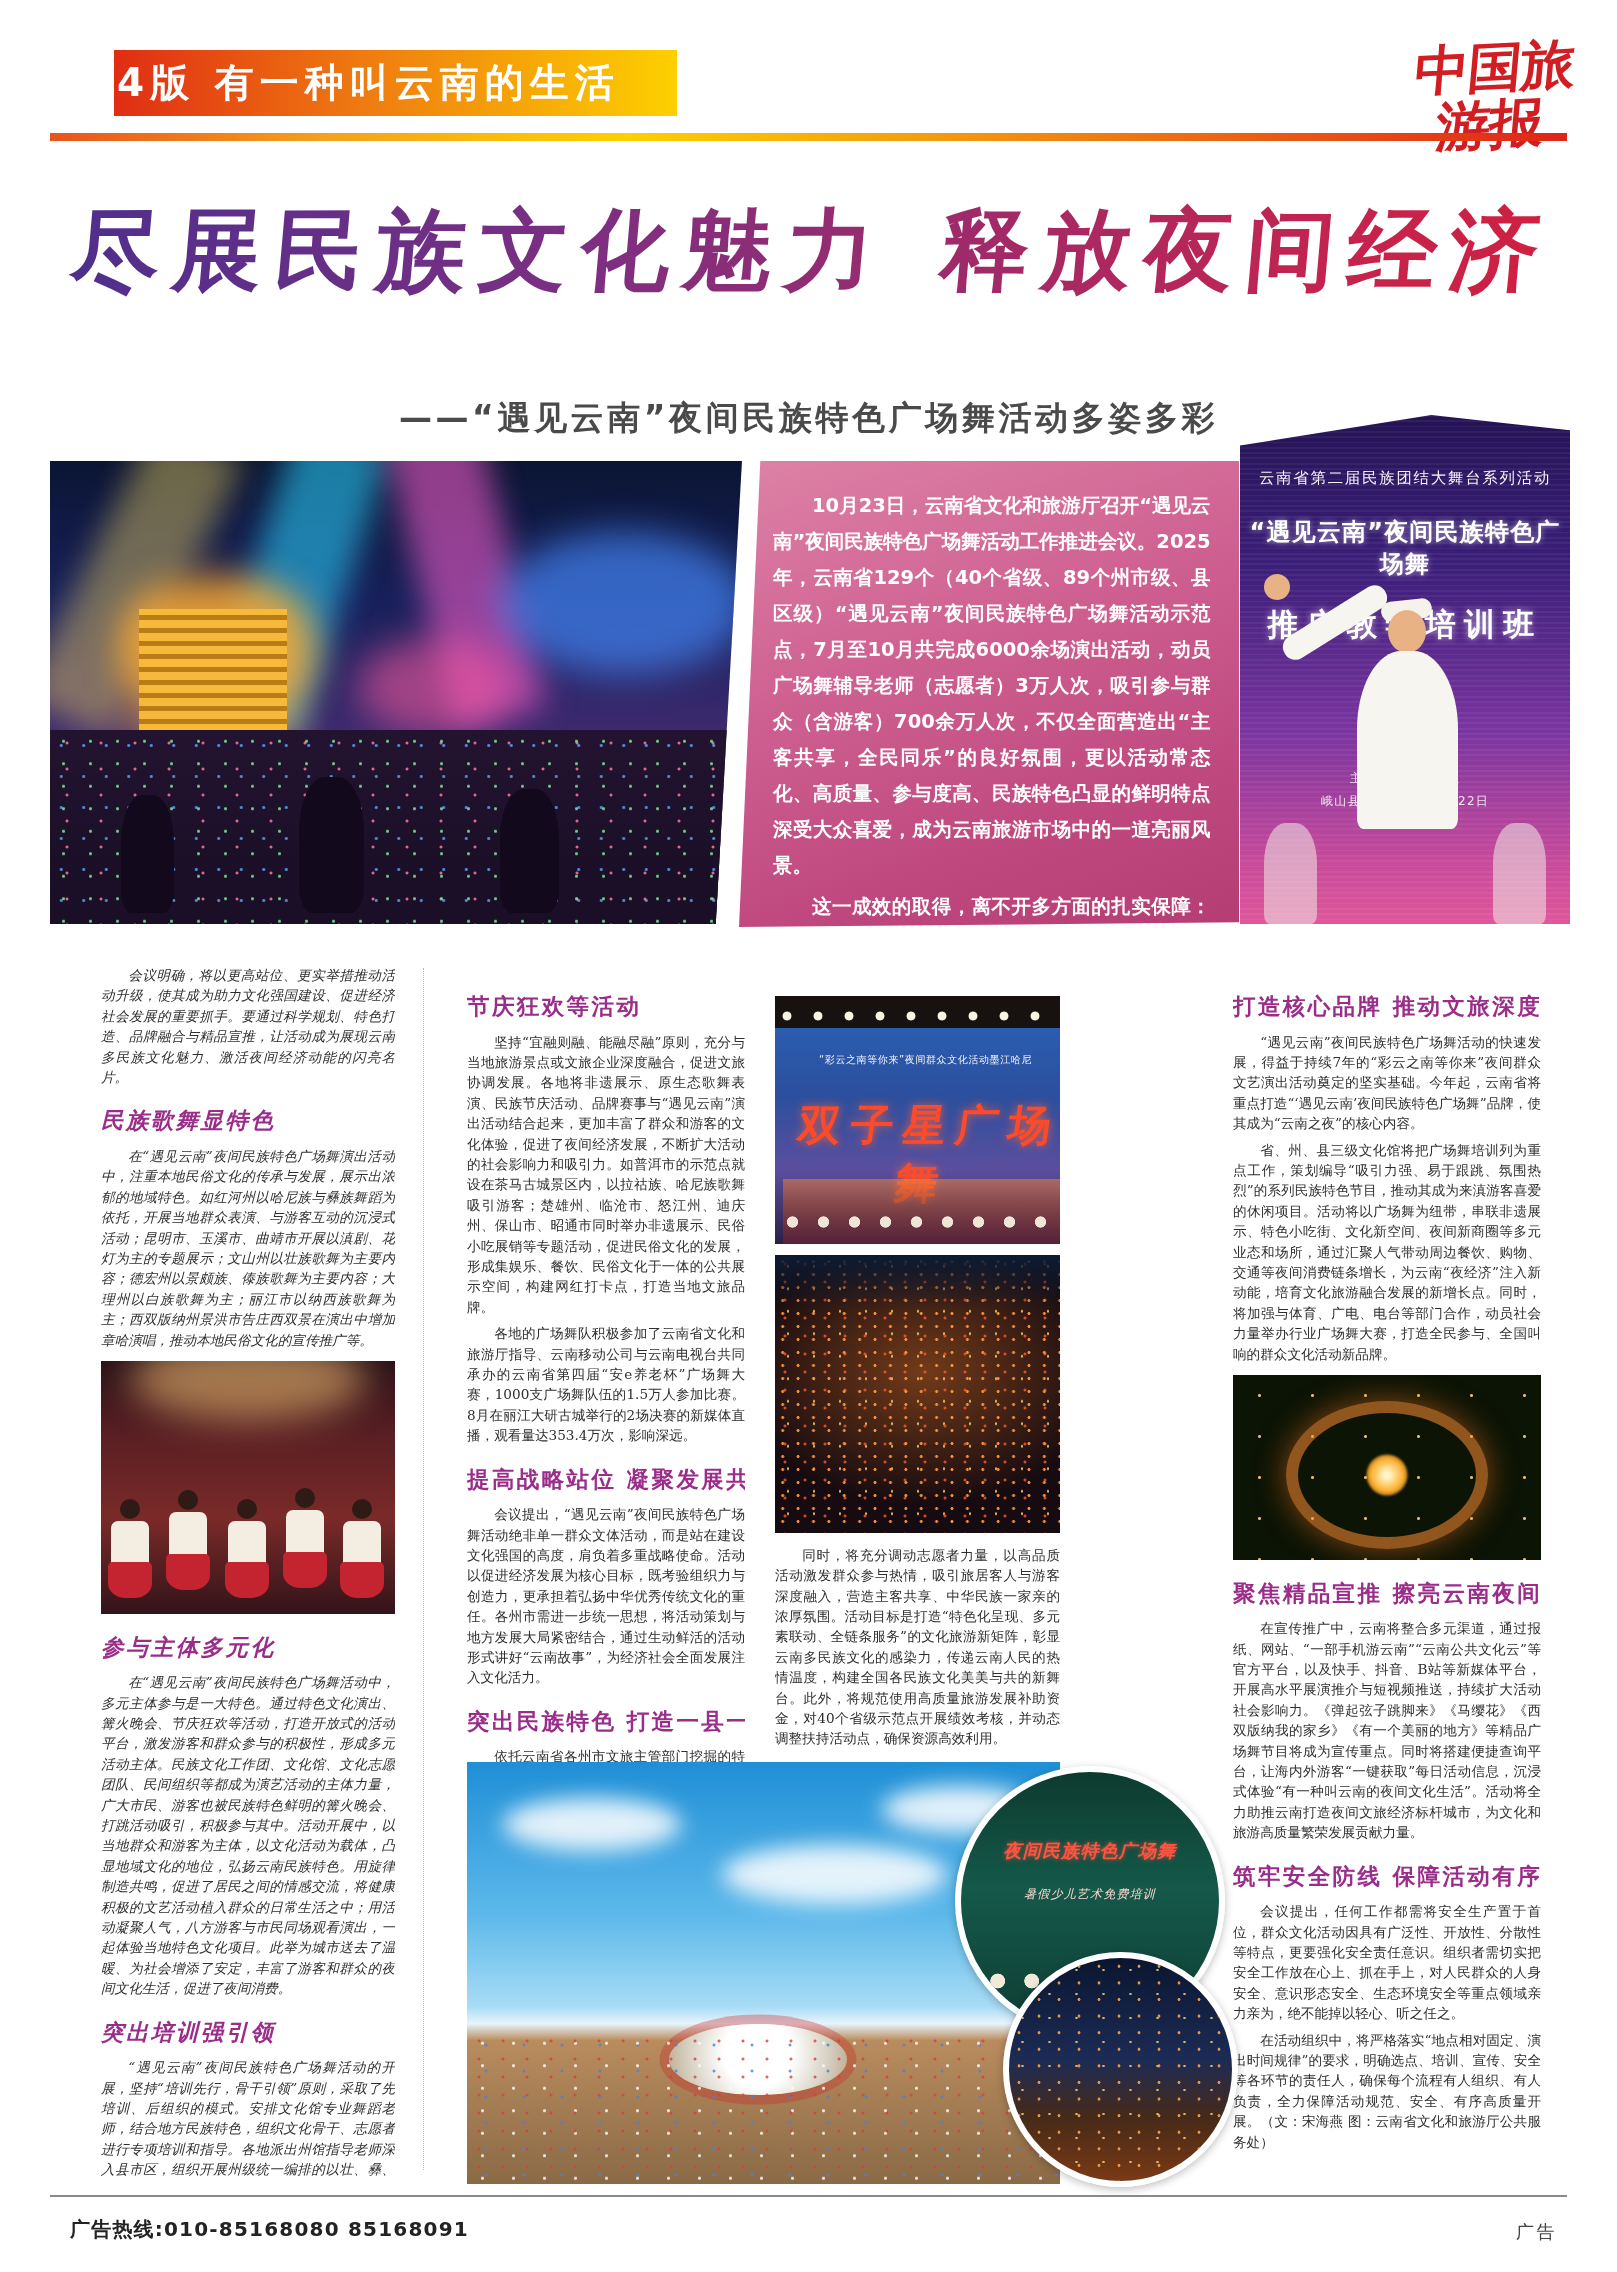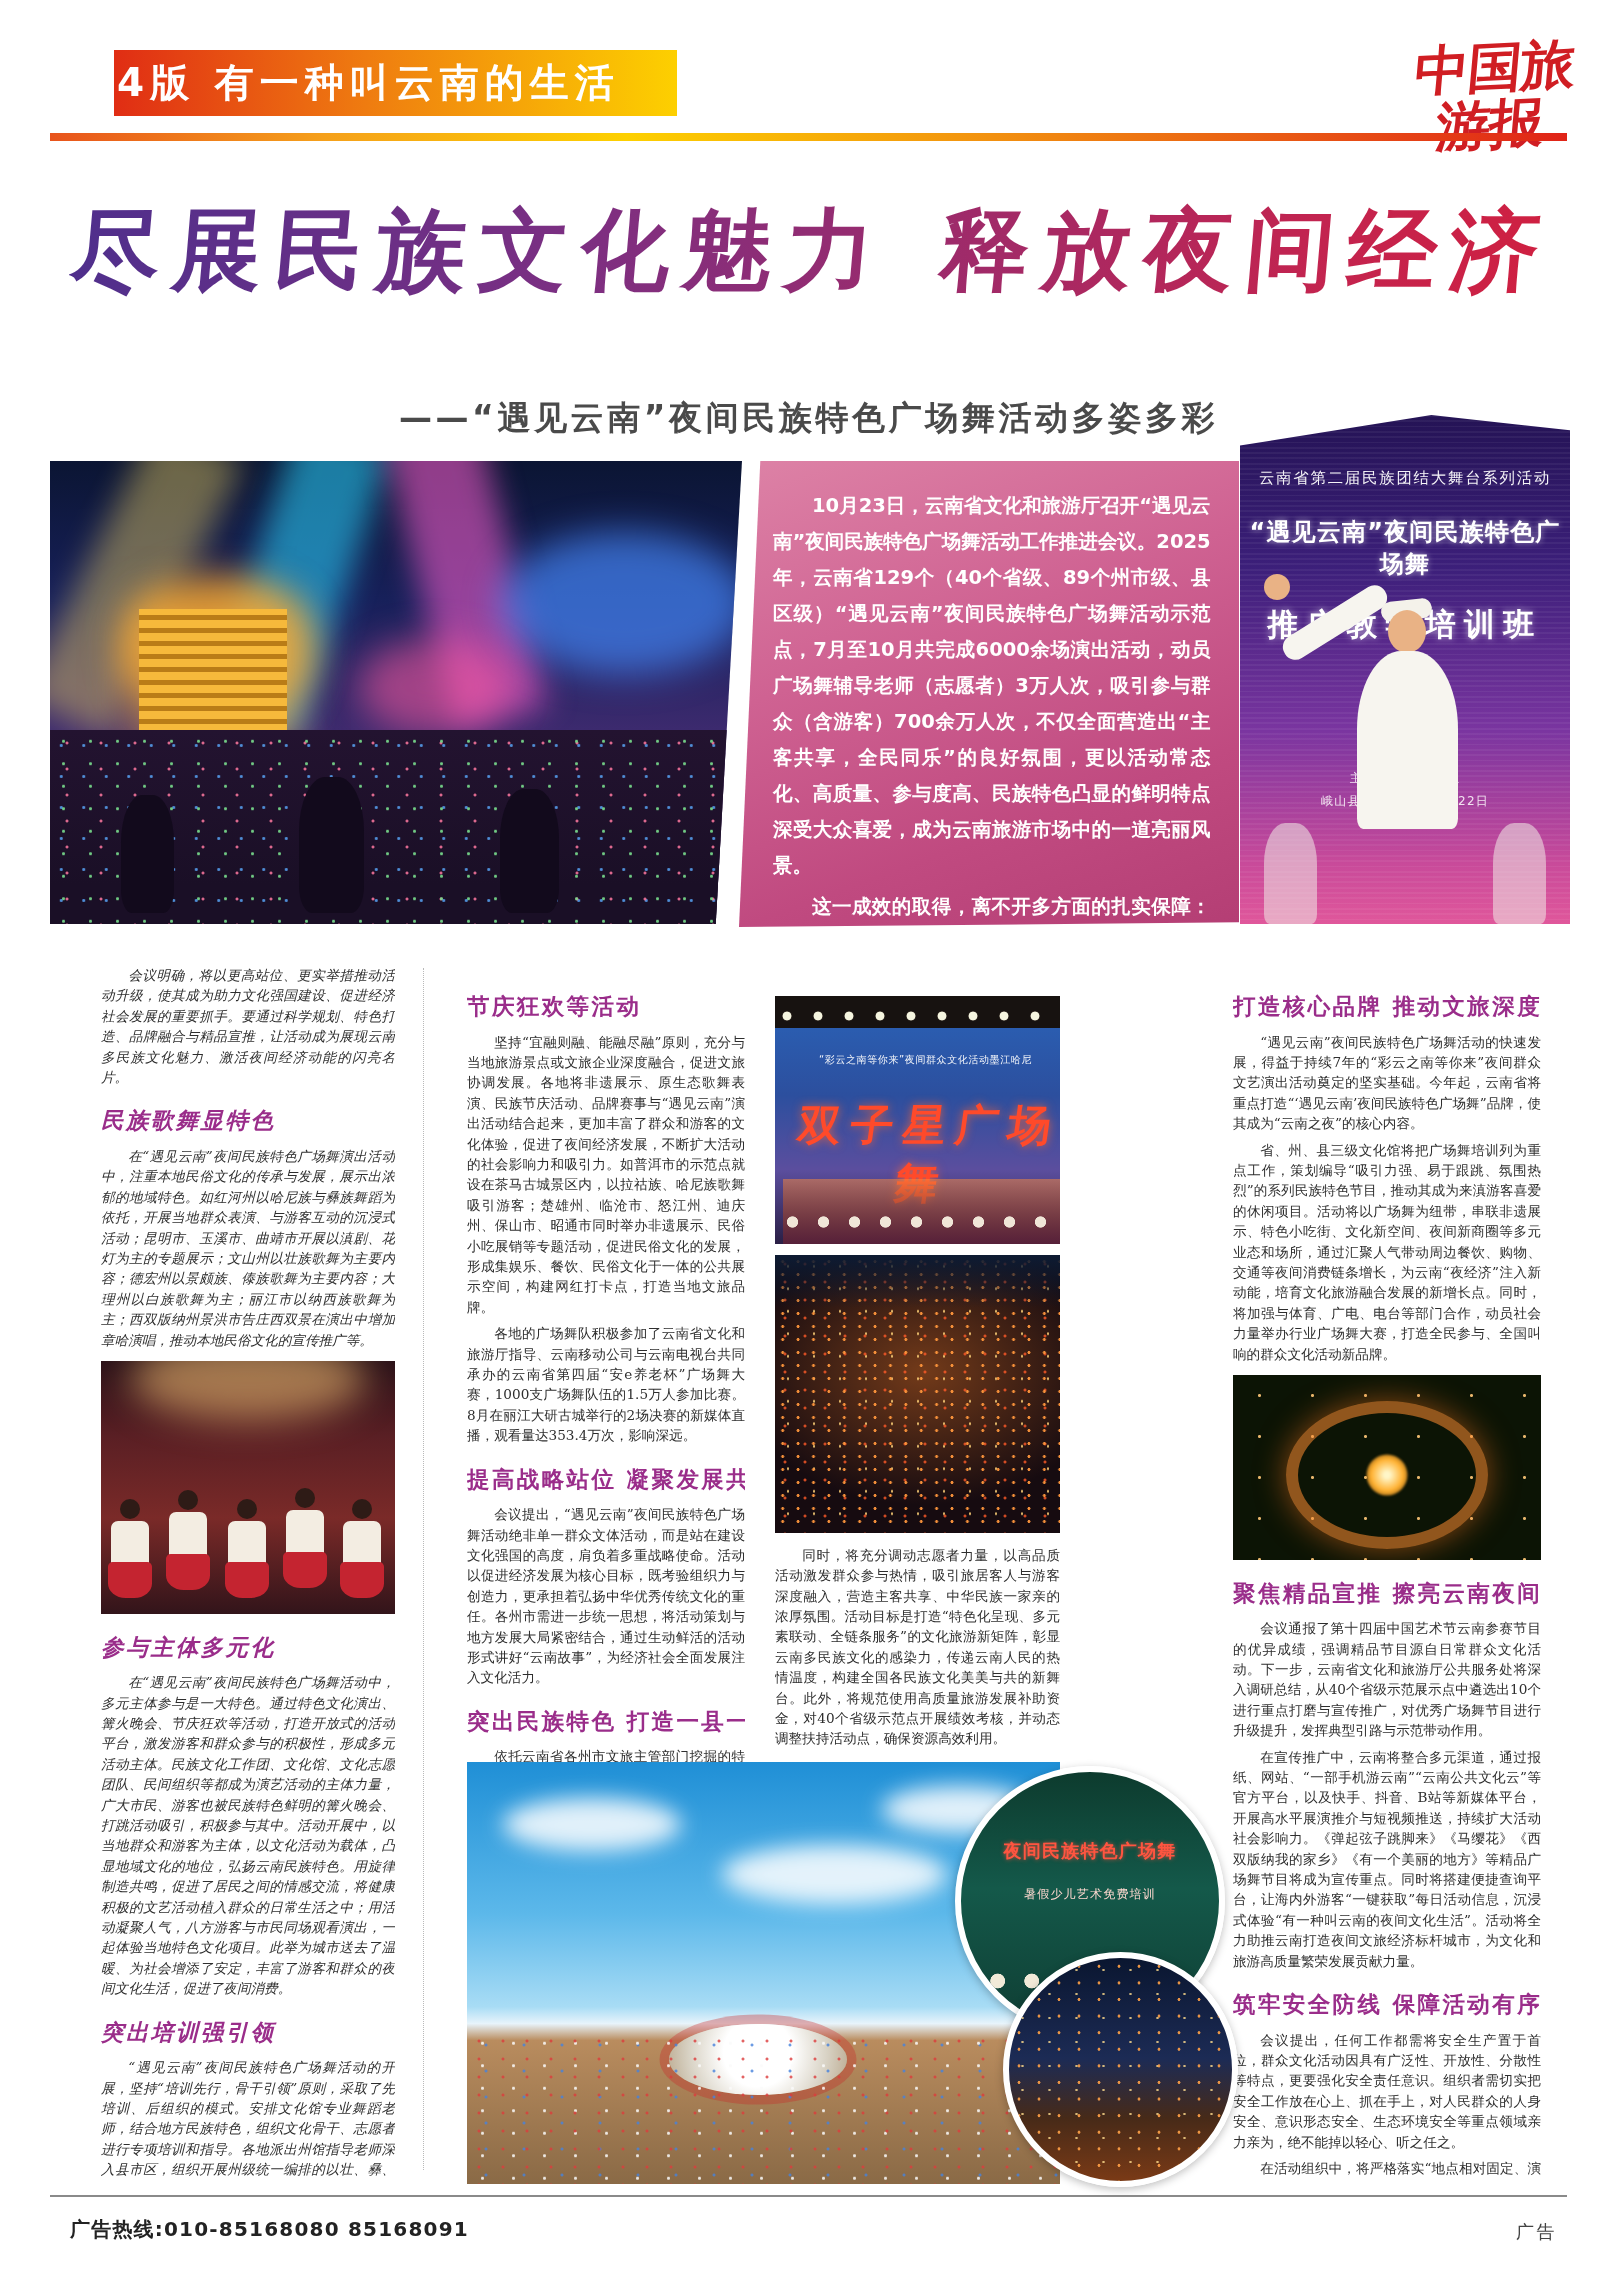--- a/index.html
+++ b/index.html
@@ -128,21 +128,21 @@
   .canopy{position:absolute;left:34%;top:62%;width:178px;height:71px;border-radius:50%;
     background:radial-gradient(circle at 50% 40%,#ffffff 35%,#d8d2c4 70%,#b7a488 100%);
     box-shadow:0 0 0 9.5px rgba(200,40,40,.35);}
   .plazadots{position:absolute;left:0;bottom:0;width:100%;height:36%;
     background-image:
       radial-gradient(circle,rgba(220,60,60,.8) 1.2px,transparent 1.8px),
       radial-gradient(circle,rgba(250,250,250,.85) 1.2px,transparent 1.8px),
       radial-gradient(circle,rgba(70,130,220,.8) 1.2px,transparent 1.8px);
     background-size:24px 18px,31px 22.5px,38px 26px;}
   
-  .circ{position:absolute;border-radius:50%;border:6px solid #ffffff;overflow:hidden;box-shadow:0 2.4px 8.3px rgba(0,0,0,.25);}
+  .circ{position:absolute;border-radius:50%;border:6px solid #ffffff;overflow:hidden;box-shadow:0 2.4px 8.3px rgba(0,0,0,.25);font-style:italic;}
   .c-top{left:955px;top:1766px;width:258px;height:258px;background:linear-gradient(180deg,#0d3b2e 0%,#14594a 45%,#0f3d33 100%);}
   .c-top .banner{position:absolute;top:26%;width:100%;text-align:center;color:#ff5540;font-size:18px;font-weight:bold;letter-spacing:1.2px;
     text-shadow:0 0 4.7px rgba(255,80,60,.8);font-family:"DejaVu Sans",sans-serif;}
   .c-top .banner2{position:absolute;top:44%;width:100%;text-align:center;color:#ffd9d0;font-size:12px;letter-spacing:1.2px;
     font-family:"DejaVu Sans",sans-serif;}
   .c-top .people{position:absolute;bottom:12%;left:10%;width:80%;height:36px;
     background-image:radial-gradient(circle at 10.7px 18px,#f2ead8 7.1px,transparent 7.7px);background-size:34px 36px;}
   .c-bot{left:1003px;top:1952px;width:223px;height:223px;background:linear-gradient(180deg,#0a1630 0%,#1c2b55 45%,#472a18 72%,#7a3a16 100%);}
   .c-bot .dots{position:absolute;inset:0;
     background-image:radial-gradient(circle,rgba(255,160,70,.9) 1.2px,transparent 1.8px),
@@ -270,21 +270,20 @@
   <div class="col" style="left:1233px;width:308px;">
     <h3 style="margin-top:26px;">打造核心品牌 推动文旅深度融合</h3>
     <p>“遇见云南”夜间民族特色广场舞活动的快速发展，得益于持续7年的“彩云之南等你来”夜间群众文艺演出活动奠定的坚实基础。今年起，云南省将重点打造“‘遇见云南’夜间民族特色广场舞”品牌，使其成为“云南之夜”的核心内容。</p>
     <p>省、州、县三级文化馆将把广场舞培训列为重点工作，策划编导“吸引力强、易于跟跳、氛围热烈”的系列民族特色节目，推动其成为来滇游客喜爱的休闲项目。活动将以广场舞为纽带，串联非遗展示、特色小吃街、文化新空间、夜间新商圈等多元业态和场所，通过汇聚人气带动周边餐饮、购物、交通等夜间消费链条增长，为云南“夜经济”注入新动能，培育文化旅游融合发展的新增长点。同时，将加强与体育、广电、电台等部门合作，动员社会力量举办行业广场舞大赛，打造全民参与、全国叫响的群众文化活动新品牌。</p>
     <div class="ph bonfire">
       <div class="dotlights"></div>
       <div class="ring"></div>
       <div class="flame"></div>
     </div>
     <h3>聚焦精品宣推 擦亮云南夜间名片</h3>
-    <p>会议通报了第十四届中国艺术节云南参赛节目的优异成绩，强调精品节目源自日常群众文化活动。下一步，云南省文化和旅游厅公共服务处将深入调研总结，从40个省级示范展示点中遴选出10个进行重点打磨与宣传推广，对优秀广场舞节目进行升级提升，发挥典型引路与示范带动作用。</p>
     <p>在宣传推广中，云南将整合多元渠道，通过报纸、网站、“一部手机游云南”“云南公共文化云”等官方平台，以及快手、抖音、B站等新媒体平台，开展高水平展演推介与短视频推送，持续扩大活动社会影响力。《弹起弦子跳脚来》《马缨花》《西双版纳我的家乡》《有一个美丽的地方》等精品广场舞节目将成为宣传重点。同时将搭建便捷查询平台，让海内外游客“一键获取”每日活动信息，沉浸式体验“有一种叫云南的夜间文化生活”。活动将全力助推云南打造夜间文旅经济标杆城市，为文化和旅游高质量繁荣发展贡献力量。</p>
     <h3>筑牢安全防线 保障活动有序开展</h3>
     <p>会议提出，任何工作都需将安全生产置于首位，群众文化活动因具有广泛性、开放性、分散性等特点，更要强化安全责任意识。组织者需切实把安全工作放在心上、抓在手上，对人民群众的人身安全、意识形态安全、生态环境安全等重点领域亲力亲为，绝不能掉以轻心、听之任之。</p>
     <p>在活动组织中，将严格落实“地点相对固定、演出时间规律”的要求，明确选点、培训、宣传、安全等各环节的责任人，确保每个流程有人组织、有人负责，全力保障活动规范、安全、有序高质量开展。（文：宋海燕  图：云南省文化和旅游厅公共服务处）</p>
   </div>
 
   <div class="skyphoto">
     <div class="cloud" style="left:36px;top:36px;width:178px;height:53px;"></div>
     <div class="cloud" style="left:255px;top:83px;width:225px;height:59px;"></div>
     <div class="cloud" style="left:415px;top:24px;width:154px;height:47px;"></div>

